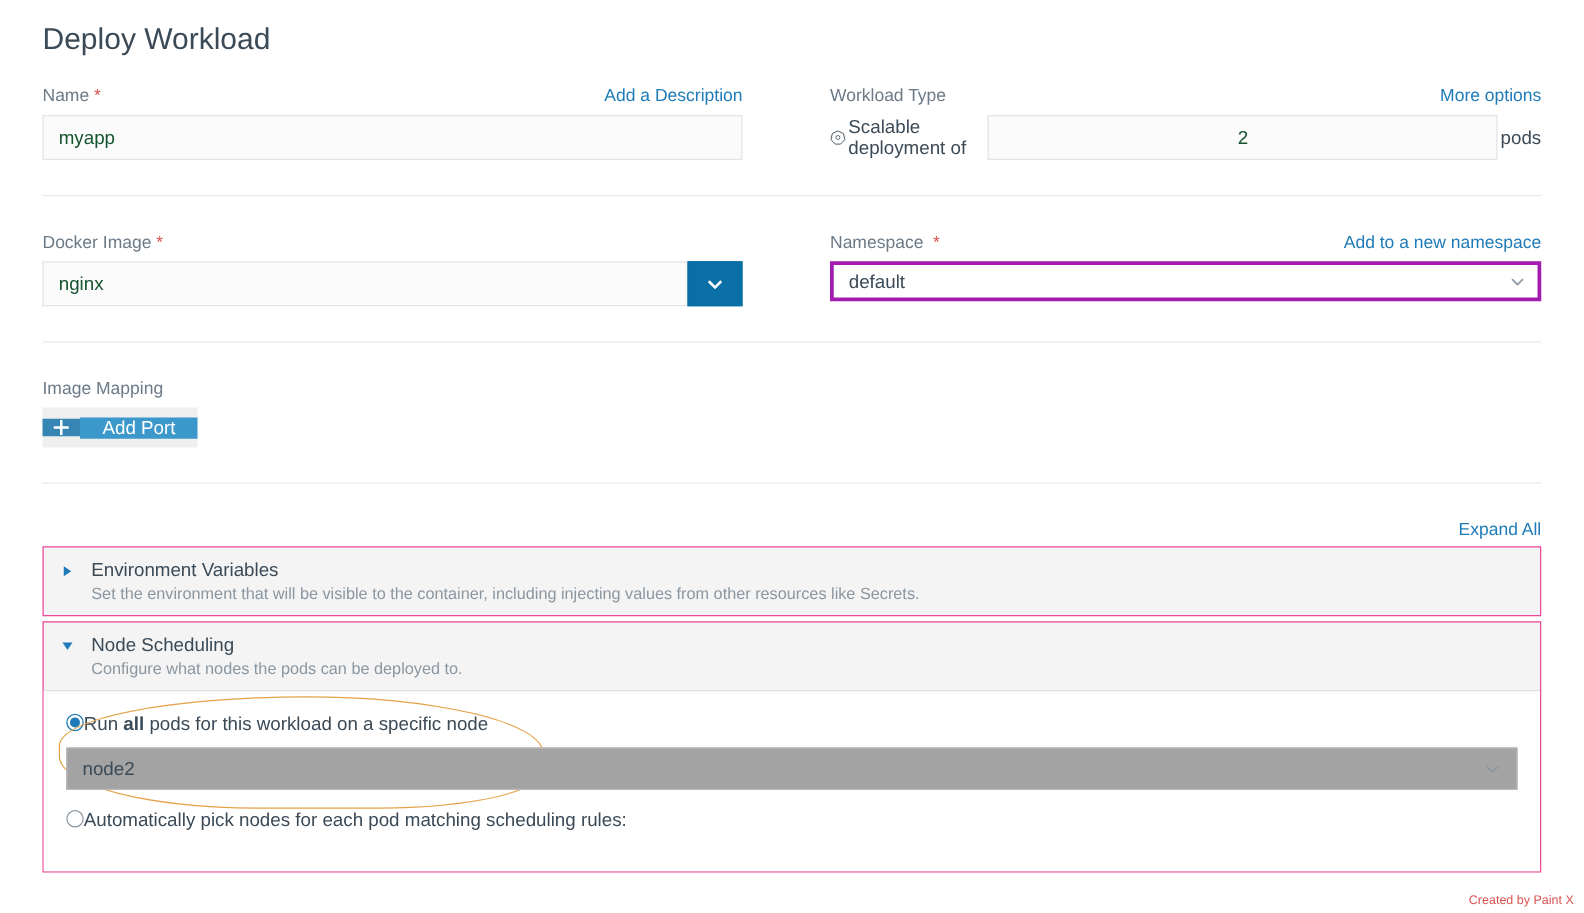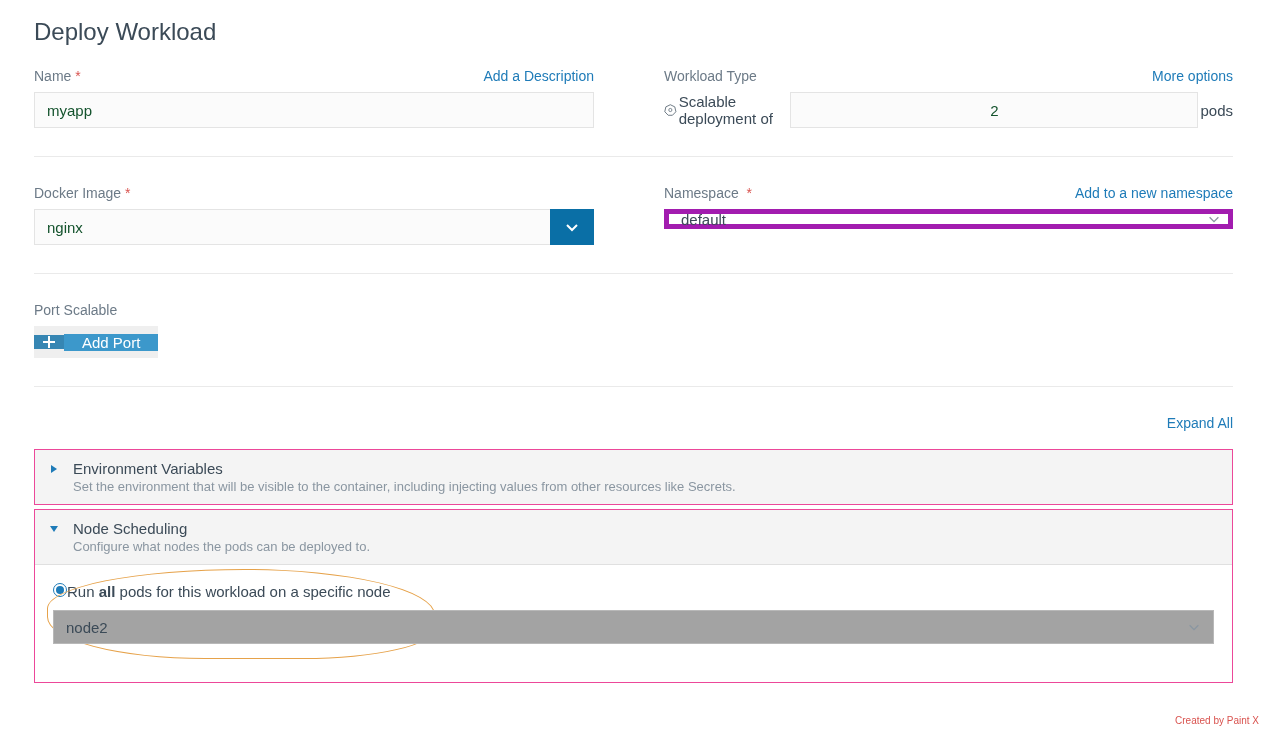--- a/index.html
+++ b/index.html
@@ -85,22 +85,22 @@
     text-align: center;
     font-size: 15px;
     background: #fff;
   }
   .k8s-icon { width: 18px; height: 18px; }
   .select-wrap {
     position: relative;
   }
   .select {
     width: 100%;
-    height: 20px;
-    border: 5px solid #a21caf;
+    height: 32px;
+    border: 3px solid #a21caf;
     background: #fff;
     padding: 0 34px 0 12px;
     font-size: 15px;
     color: #3b4a57;
     display: flex;
     align-items: center;
     cursor: pointer;
   }
   .select-chevron {
     position: absolute;
@@ -128,21 +128,21 @@
     justify-content: center;
   }
   .btn-blue .text-part {
     background: #3c98cb;
     padding: 0 18px;
     display: flex;
     align-items: center;
   }
   .expand-all-row {
     text-align: right;
-    margin-bottom: 18px;
+    margin-bottom: 6px;
   }
   .accordion {
     border: 1px solid #ec4899;
     background: #f4f4f4;
     margin-bottom: 4px;
   }
   .acc-header {
     display: flex;
     align-items: flex-start;
     gap: 14px;
@@ -274,21 +274,21 @@
         <span>default</span>
       </div>
       <svg class="select-chevron" width="14" height="14" viewBox="0 0 16 16">
           <path d="M3 6l5 5 5-5" stroke="#8a96a1" stroke-width="1.5" fill="none"></path>
         </svg>
     </div>
   </div>
 </div>
 
 <div class="port-section">
-  <span class="port-label">Port Scalable</span>
+  <span class="port-label">Image Mapping</span>
   <button class="btn-blue">
     <span class="icon-part">
       <svg width="14" height="14" viewBox="0 0 14 14">
           <path d="M7 1v12M1 7h12" stroke="#fff" stroke-width="2"></path>
         </svg>
     </span>
     <span class="text-part">Add Port</span>
   </button>
 </div>
 
@@ -327,16 +327,20 @@
           <span>Run </span><b>all</b><span> pods for this workload on a specific node</span>
         </span>
       </div>
       <div class="node-select">
         <span>node2</span>
         <svg class="select-chevron" width="14" height="14" viewBox="0 0 16 16">
             <path d="M3 6l5 5 5-5" stroke="#8a96a1" stroke-width="1.5" fill="none"></path>
           </svg>
       </div>
     </div>
+    <div class="radio-row">
+      <span class="radio"></span>
+      <span>Automatically pick nodes for each pod matching scheduling rules:</span>
+    </div>
   </div>
 </div>
 
 <div class="watermark">Created by Paint X</div>
 
 </body></html>

